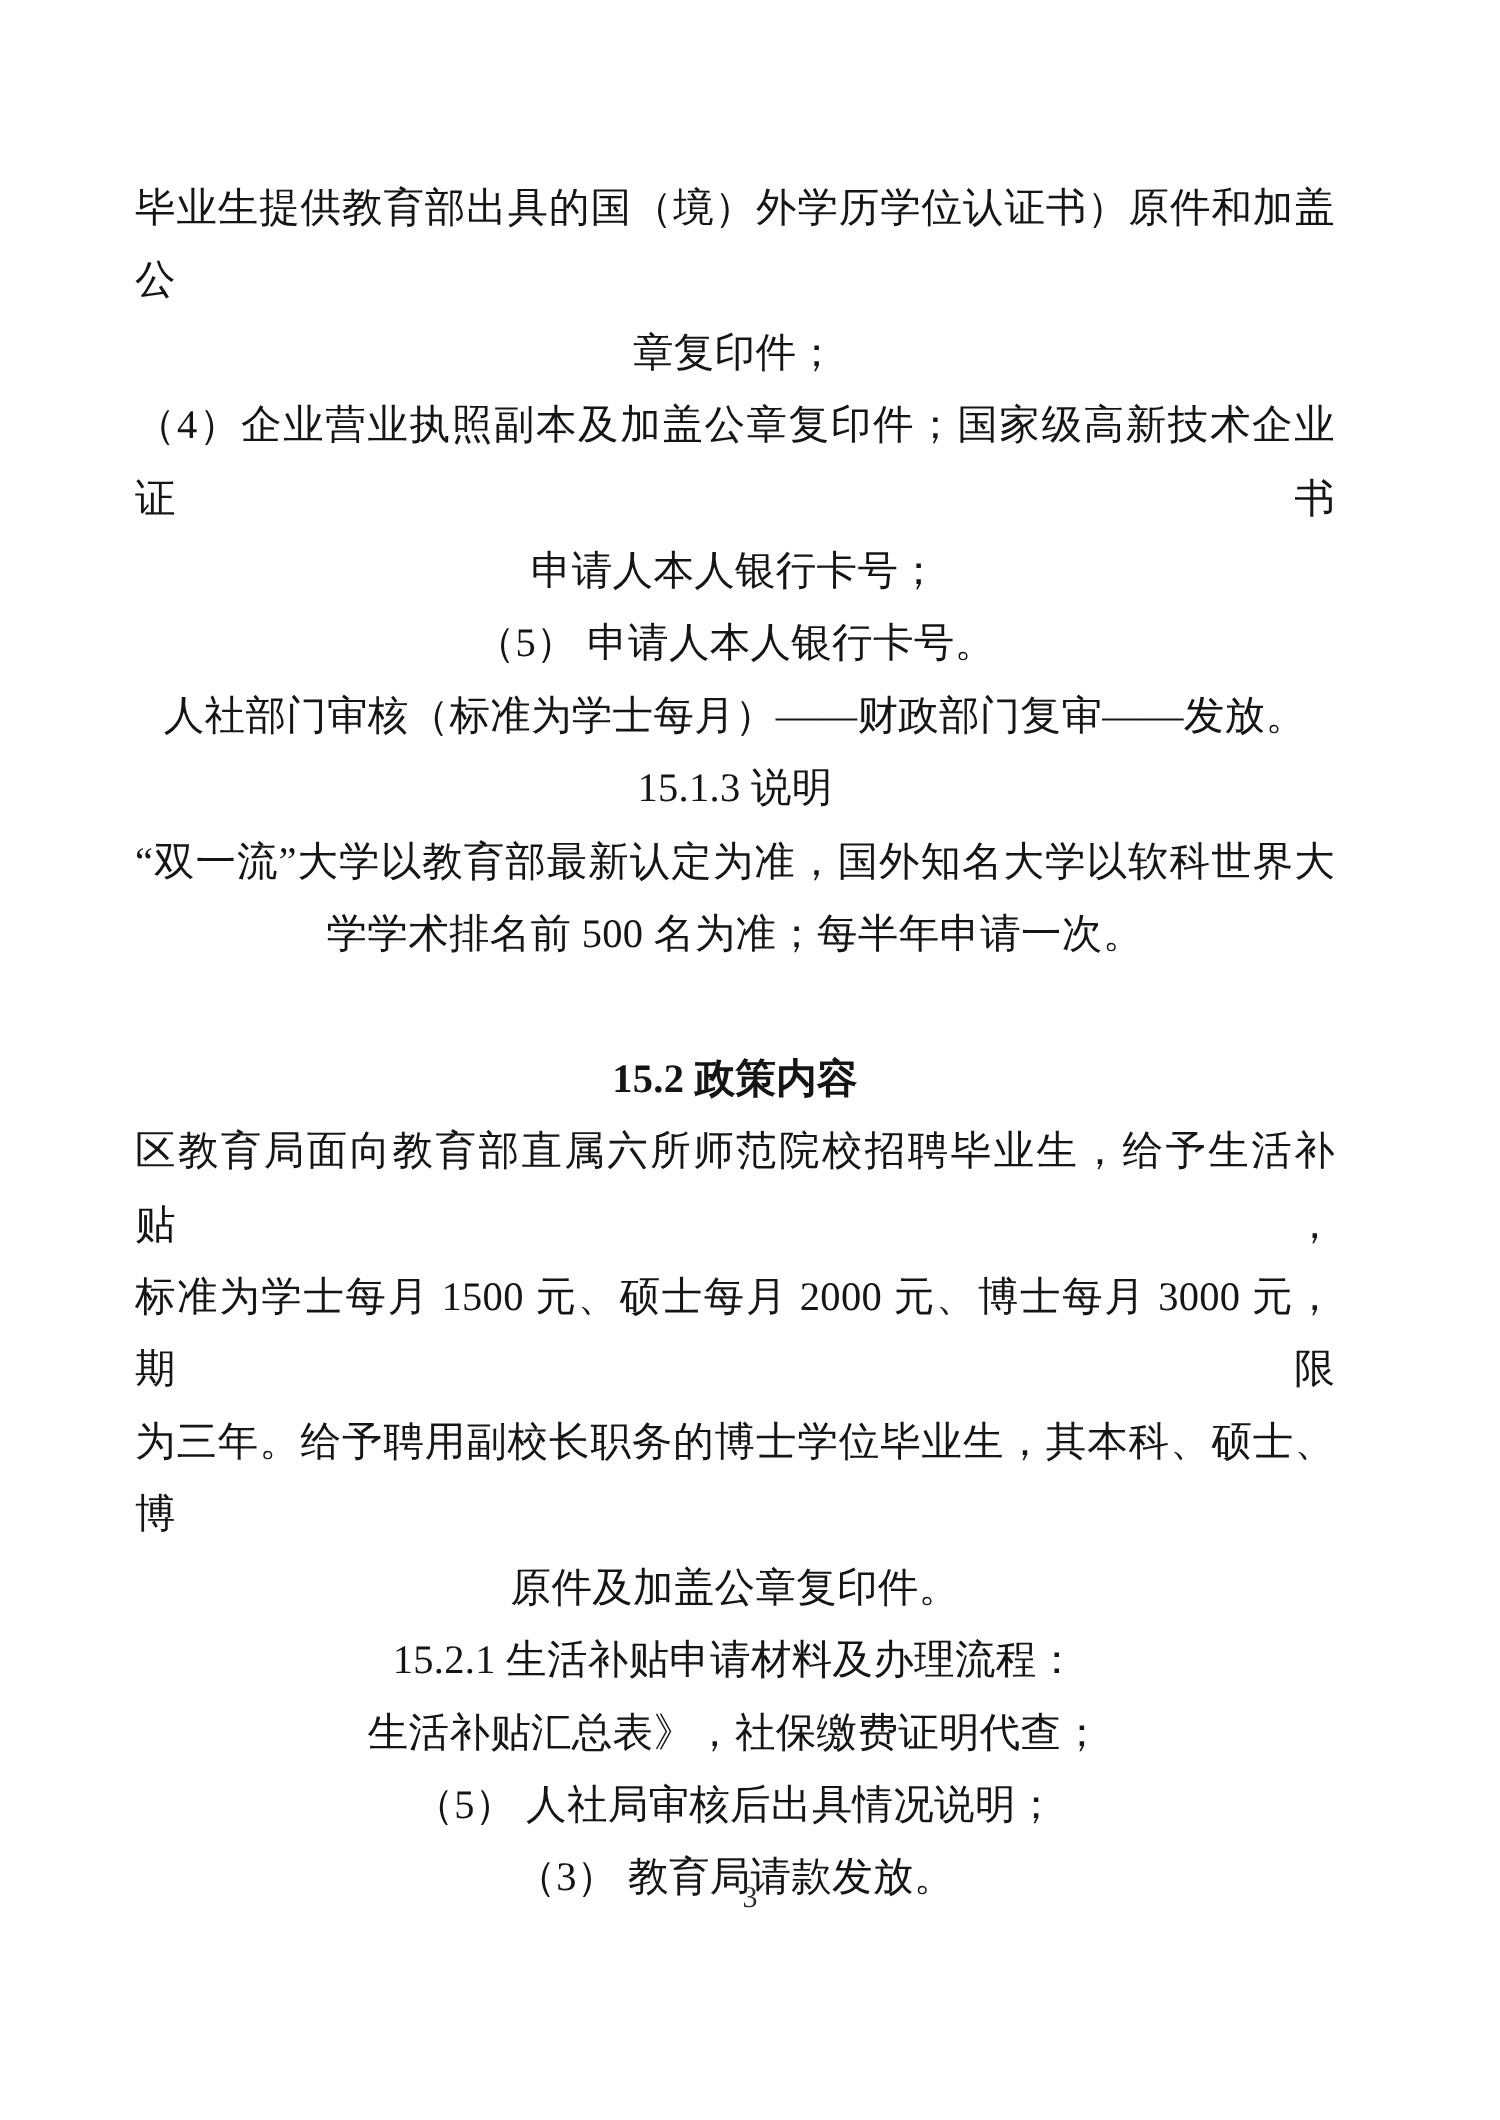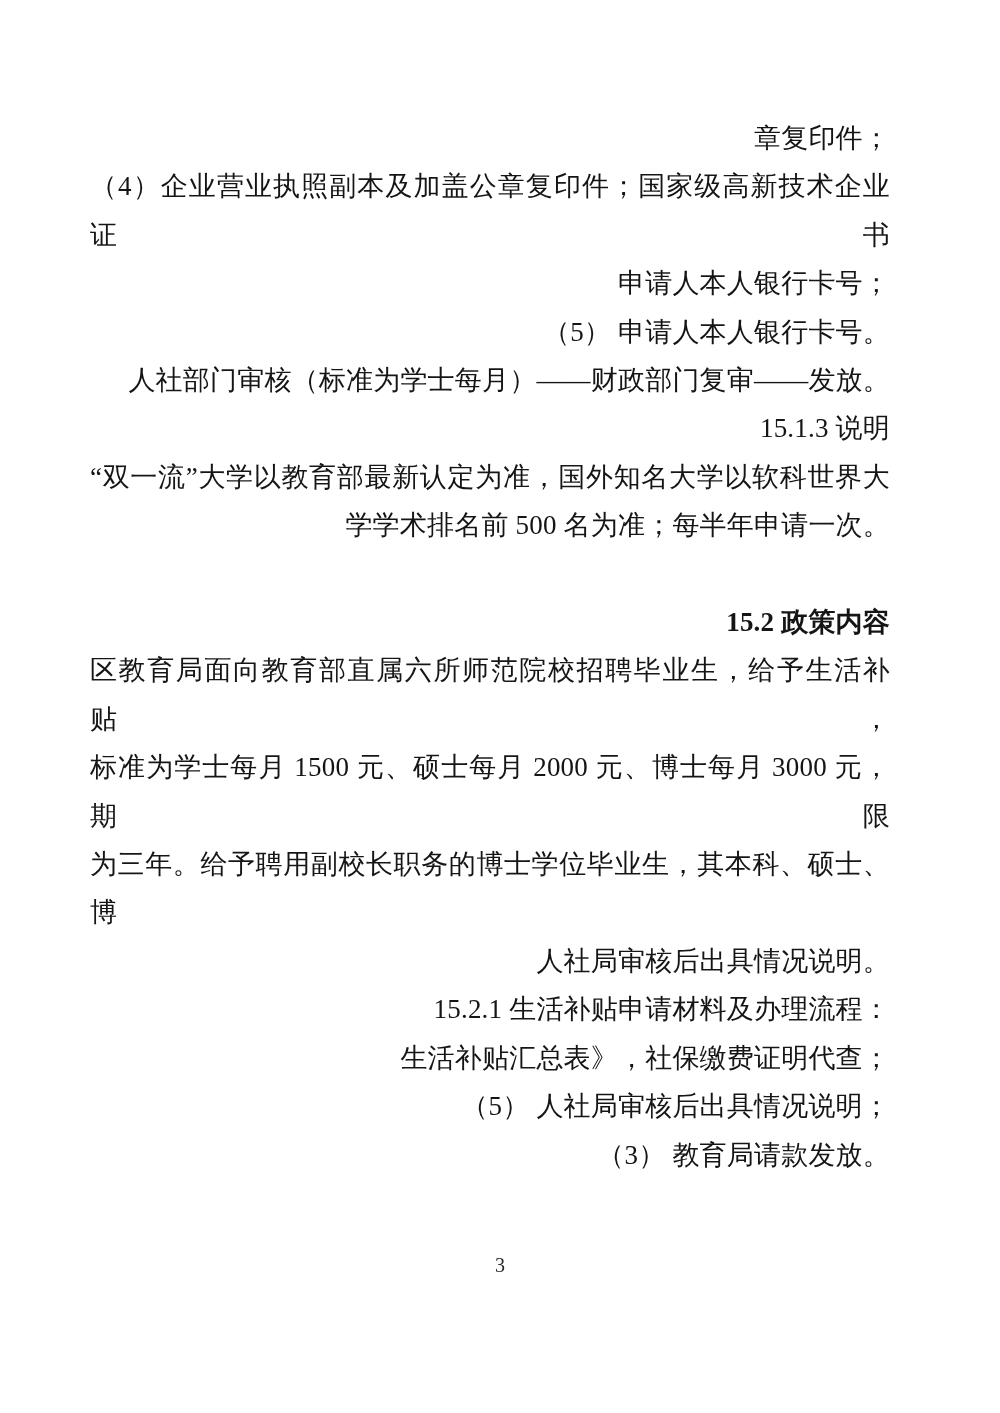--- a/index.html
+++ b/index.html
@@ -19,21 +19,21 @@
     position: absolute;
     left: 90px;
     top: 114px;
     width: 800px;
     font-size: 27px;
     line-height: 48.4px;
     letter-spacing: 0.2px;
   }
   .line {
     min-height: 48.4px;
-    text-align: right;
+    text-align: center;
   }
   .full {
     text-align: justify;
     text-align-last: justify;
   }
   .heading {
     font-weight: bold;
   }
   .gap-before {
     margin-top: 48.4px;
@@ -46,33 +46,34 @@
     text-align: center;
     font-size: 20px;
     line-height: 30px;
     color: #2a2a2a;
   }
 </style>
 </head>
 <body>
 
 <div class="doc-body">
+  <div class="line full">毕业生提供教育部出具的国（境）外学历学位认证书）原件和加盖公</div>
   <div class="line">章复印件；</div>
   <div class="line full">（4）企业营业执照副本及加盖公章复印件；国家级高新技术企业证书</div>
   <div class="line">申请人本人银行卡号；</div>
   <div class="line">（5） 申请人本人银行卡号。</div>
   <div class="line">人社部门审核（标准为学士每月）——财政部门复审——发放。</div>
   <div class="line">15.1.3 说明</div>
   <div class="line full">“双一流”大学以教育部最新认定为准，国外知名大学以软科世界大</div>
   <div class="line">学学术排名前 500 名为准；每半年申请一次。</div>
   <div class="line heading gap-before">15.2 政策内容</div>
   <div class="line full">区教育局面向教育部直属六所师范院校招聘毕业生，给予生活补贴，</div>
   <div class="line full">标准为学士每月 1500 元、硕士每月 2000 元、博士每月 3000 元，期限</div>
   <div class="line full">为三年。给予聘用副校长职务的博士学位毕业生，其本科、硕士、博</div>
-  <div class="line">人社局审核后出具情况说明。</div>
+  <div class="line">原件及加盖公章复印件。</div>
   <div class="line">15.2.1 生活补贴申请材料及办理流程：</div>
   <div class="line">生活补贴汇总表》，社保缴费证明代查；</div>
   <div class="line">（5） 人社局审核后出具情况说明；</div>
   <div class="line">（3） 教育局请款发放。</div>
 
 </div>
 
 <div class="page-footer">3</div>
 
 </body></html>

